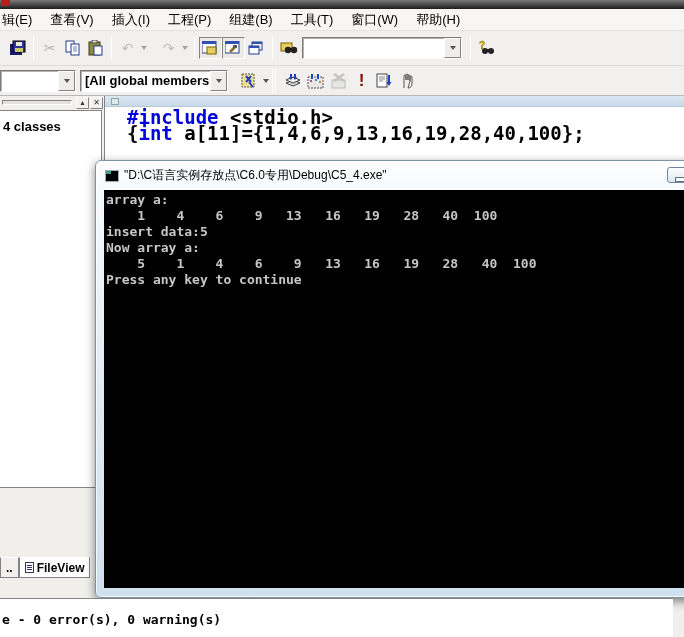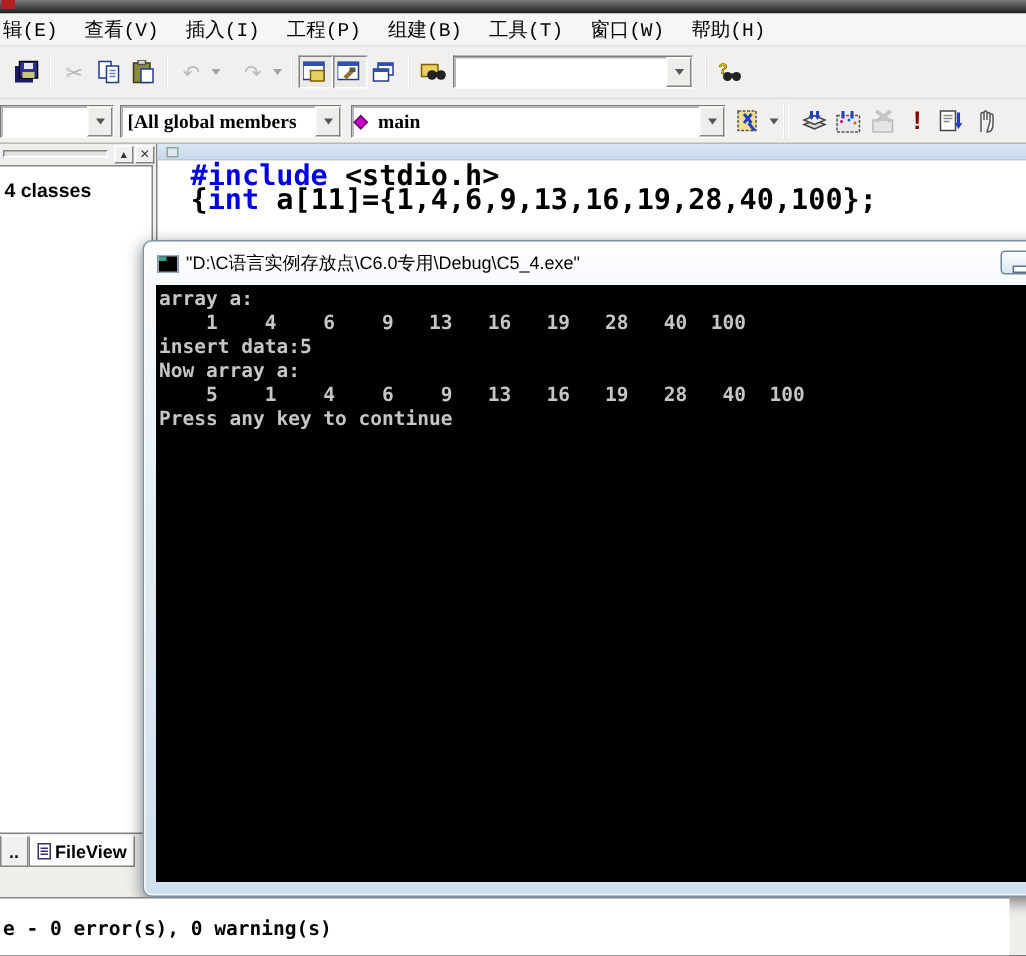--- a/index.html
+++ b/index.html
@@ -8,53 +8,53 @@
   #app { position:absolute; inset:0; width:684px; height:637px; overflow:hidden; }
 
   
   .titlestrip { position:absolute; left:0; top:0; width:684px; height:9px;
     background:linear-gradient(#7a7a7a,#1c1c1c); }
   .titlestrip .redchip { position:absolute; left:1px; top:0; width:9px; height:6px; background:#b02020; }
 
   
   .menubar { position:absolute; left:0; top:9px; width:684px; height:21px; background:#f7f6f4;
     display:flex; align-items:center; font-size:13px; color:#000; }
-  .menu-item { padding:2px 9px 2px 9px; white-space:nowrap;font-family:Liberation Mono, monospace; }
+  .menu-item { padding:2px 9px 2px 9px; white-space:nowrap; }
   .menu-item:first-child { padding-left:2px; }
 
   
   .toolbar { position:absolute; left:0; width:684px; background:#f1f0ee; display:flex; align-items:center; }
   .tb1 { top:30px; height:36px; border-top:1px solid #e5e4e1; border-bottom:1px solid #dddcd8; }
   .tb2 { top:67px; height:29px; border-bottom:1px solid #b9b7b2; }
   .tbtn { width:23px; height:22px; display:flex; align-items:center; justify-content:center;
     border:1px solid transparent; flex:0 0 auto; }
   .tbtn.pressed { border-color:#848484 #ffffff #ffffff #848484; background:#eceae7; }
   .tbtn.disabled { opacity:.5; }
   .drop-arrow { width:10px; height:22px; display:flex; align-items:center; justify-content:center; flex:0 0 auto; }
   .tri-down { width:0; height:0; border-left:3.5px solid transparent; border-right:3.5px solid transparent;
     border-top:4px solid #555; }
   .sep { width:1px; height:22px; background:#aaa8a3; border-right:1px solid #fff; margin:0 4px; flex:0 0 auto; }
   .sep2 { width:1px; height:24px; background:#aaa8a3; border-right:1px solid #fff; margin:0 1px; flex:0 0 auto; }
 
   
   .combo { height:22px; background:#fff; border:1px solid #7b7b7b; border-right-color:#fff; border-bottom-color:#fff;
     box-shadow:inset 1px 1px 0 #b5b3ae; display:flex; align-items:stretch; font-size:13px; flex:0 0 auto; }
-  .combo .val { flex:1; padding:2px 2px 16px 4px; white-space:nowrap; overflow:hidden; font-weight:bold;font-family:Liberation Serif, serif; }
+  .combo .val { flex:1; padding:2px 2px 16px 4px; white-space:nowrap; overflow:hidden; font-weight:bold; }
   .combo .cbtn { width:17px; background:#efedea; border:1px solid #fff; border-right-color:#848484;
     border-bottom-color:#848484; display:flex; align-items:center; justify-content:center; }
   .diamond { width:7px; height:7px; background:#cc00cc; transform:rotate(45deg); margin:0 4px 0 2px;
     border:1px solid #660066; align-self:center; flex:0 0 auto; }
 
   
   .gripper { position:absolute; left:2px; top:100px; width:70px; height:5px;
     border:1px solid #848484; border-bottom-color:#fff; border-right-color:#fff; background:#e4e2df; }
   .gripbtn { position:absolute; top:97px; width:13px; height:12px; background:#f1f0ee;
     border:1px solid #fff; border-right-color:#848484; border-bottom-color:#848484;
     font-size:8px; line-height:10px; text-align:center; color:#333; }
-  .tree-area { position:absolute; left:0; top:110px; width:102px; height:446px; background:#fff;
+  .tree-area { position:absolute; left:0; top:110px; width:102px; height:378px; background:#fff;
     border:1px solid #848484; border-left:none; }
   .tree-label { font-weight:bold; font-size:13px; color:#000; padding:8px 0 0 3px; white-space:nowrap; }
   .tabs-row { position:absolute; left:0; top:557px; width:102px; height:24px; display:flex; align-items:flex-start; }
   .tab { border:1px solid #848484; border-top-color:#fff; background:#f1f0ee; height:21px;
     display:flex; align-items:center; font-size:12px; font-weight:bold; padding:0 5px; }
   .tab.selected { background:#fff; }
   .doc-ico { width:9px; height:11px; background:#fff; border:1px solid #336; margin-right:3px; position:relative; }
   .doc-ico:before { content:""; position:absolute; left:1px; top:2px; width:5px; height:1px; background:#336;
     box-shadow:0 2px 0 #336, 0 4px 0 #336; }
 
@@ -229,27 +229,20 @@
         </div>
     </div>
     <div style="width:4px"></div>
     <div class="combo" style="width:148px;">
       <div class="val">[All global members</div>
       <div class="cbtn">
           <span class="tri-down"></span>
         </div>
     </div>
     <div style="width:6px"></div>
-    <div class="combo" style="width:250px;">
-      <div class="diamond"></div>
-      <div class="val">main</div>
-      <div class="cbtn">
-          <span class="tri-down"></span>
-        </div>
-    </div>
     <div style="width:4px"></div>
     <div class="tbtn">
       <span>
         <svg width="17" height="16">
             <rect x="1" y="1" width="12" height="13" fill="#f0e090" stroke="#555" stroke-dasharray="2 1"></rect>
             <path d="M5 3 L10 9 M10 3 L5 9" stroke="#2040c0" stroke-width="2"></path>
             <path d="M8 9 L12 14" stroke="#2040c0" stroke-width="2"></path>
           </svg>
       </span>
     </div>

